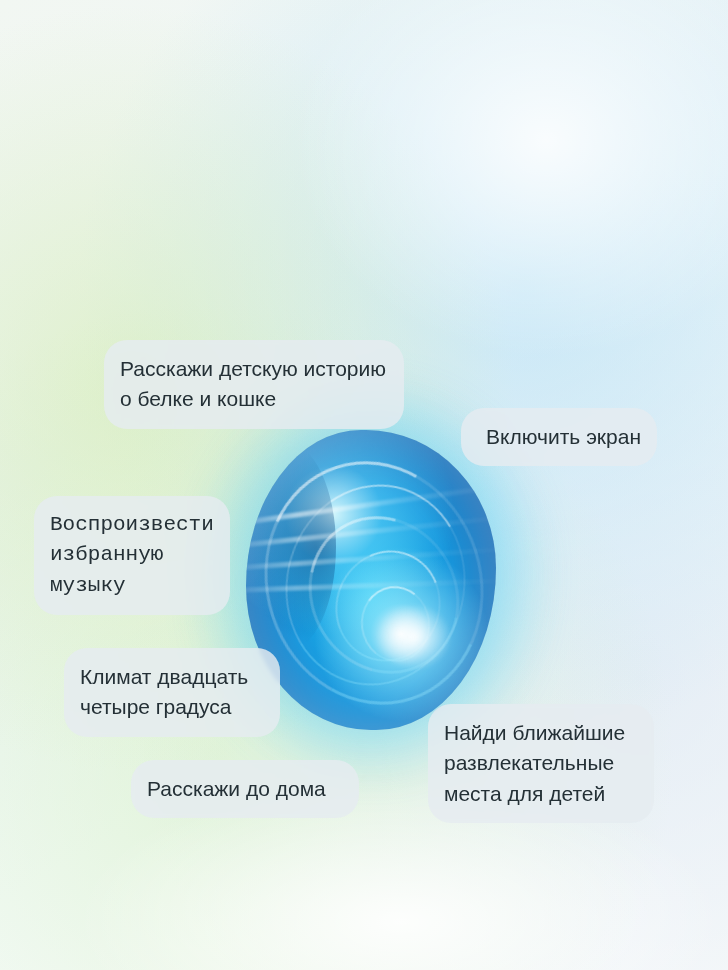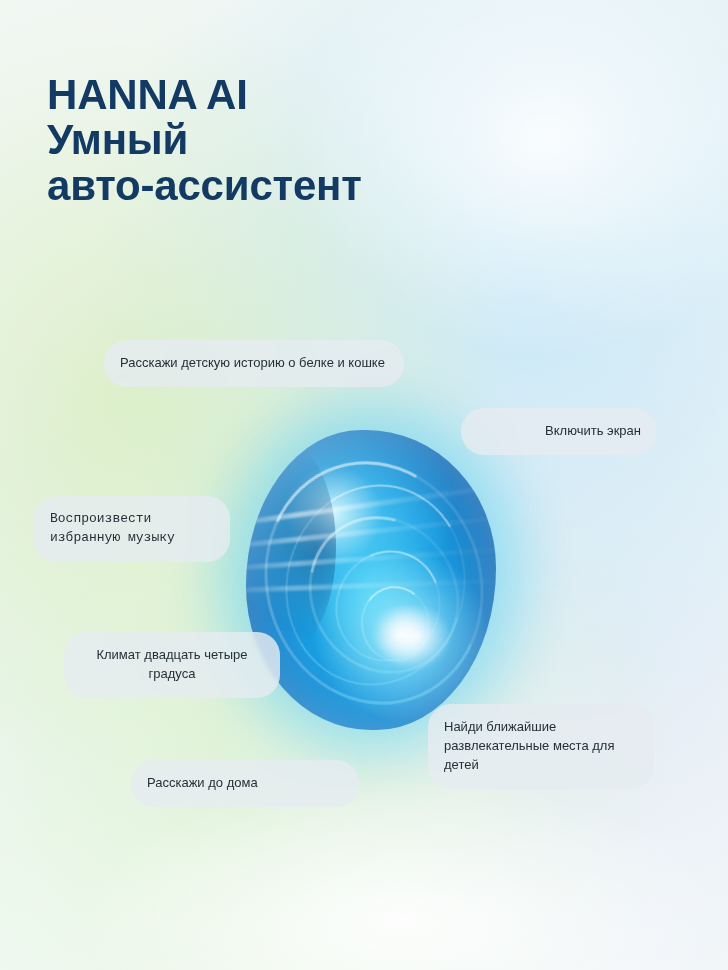--- a/index.html
+++ b/index.html
@@ -131,47 +131,42 @@
     border-radius: 50%;
     background: radial-gradient(ellipse at 80% 50%, rgba(10,70,130,0.55) 0%, rgba(10,70,130,0) 65%);
   }
 
   
   .chip {
     position: absolute;
     border-radius: 23px;
     background: rgba(229,236,240,0.82);
     color: #243036;
-    font-size: 13px;
+    font-size: 21px;
     line-height: 1.45;
     padding: 14px 16px;
     box-sizing: border-box;
     backdrop-filter: blur(2px);
   }
   .chip.c1 { left: 104px; top: 340px;  width: 300px; }
   .chip.c2 { left: 461px; top: 408px;  width: 196px; text-align: right; }
   .chip.c3 { left: 34px;  top: 496px;  width: 196px; font-family: Liberation Mono, monospace; }
   .chip.c4 { left: 482px; top: 557px;  width: 200px; }
-  .chip.c5 { left: 64px;  top: 632px;  width: 216px; text-align: center; }
+  .chip.c5 { left: 64px;  top: 648px;  width: 216px; }
   .chip.c6 { left: 131px; top: 760px;  width: 228px; }
   .chip.c7 { left: 428px; top: 704px;  width: 226px; }
 </style>
 </head>
 <body>
 
 <div class="poster">
 
   <div class="glow-top"></div>
   <div class="glow-bottom"></div>
 
-  <div class="heading">
-    <div class="line line1">HANNA AI</div>
-    <div class="line line2">Умный</div>
-    <div class="line line3">авто-ассистент</div>
-  </div>
 
   <div class="orb-wrap">
     <div class="orb-halo"></div>
     <div class="orb">
       <div class="rim"></div>
       <div class="swirl s1"></div>
       <div class="swirl s2"></div>
       <div class="swirl s3"></div>
       <div class="swirl s4"></div>
       <div class="swirl s5"></div>

